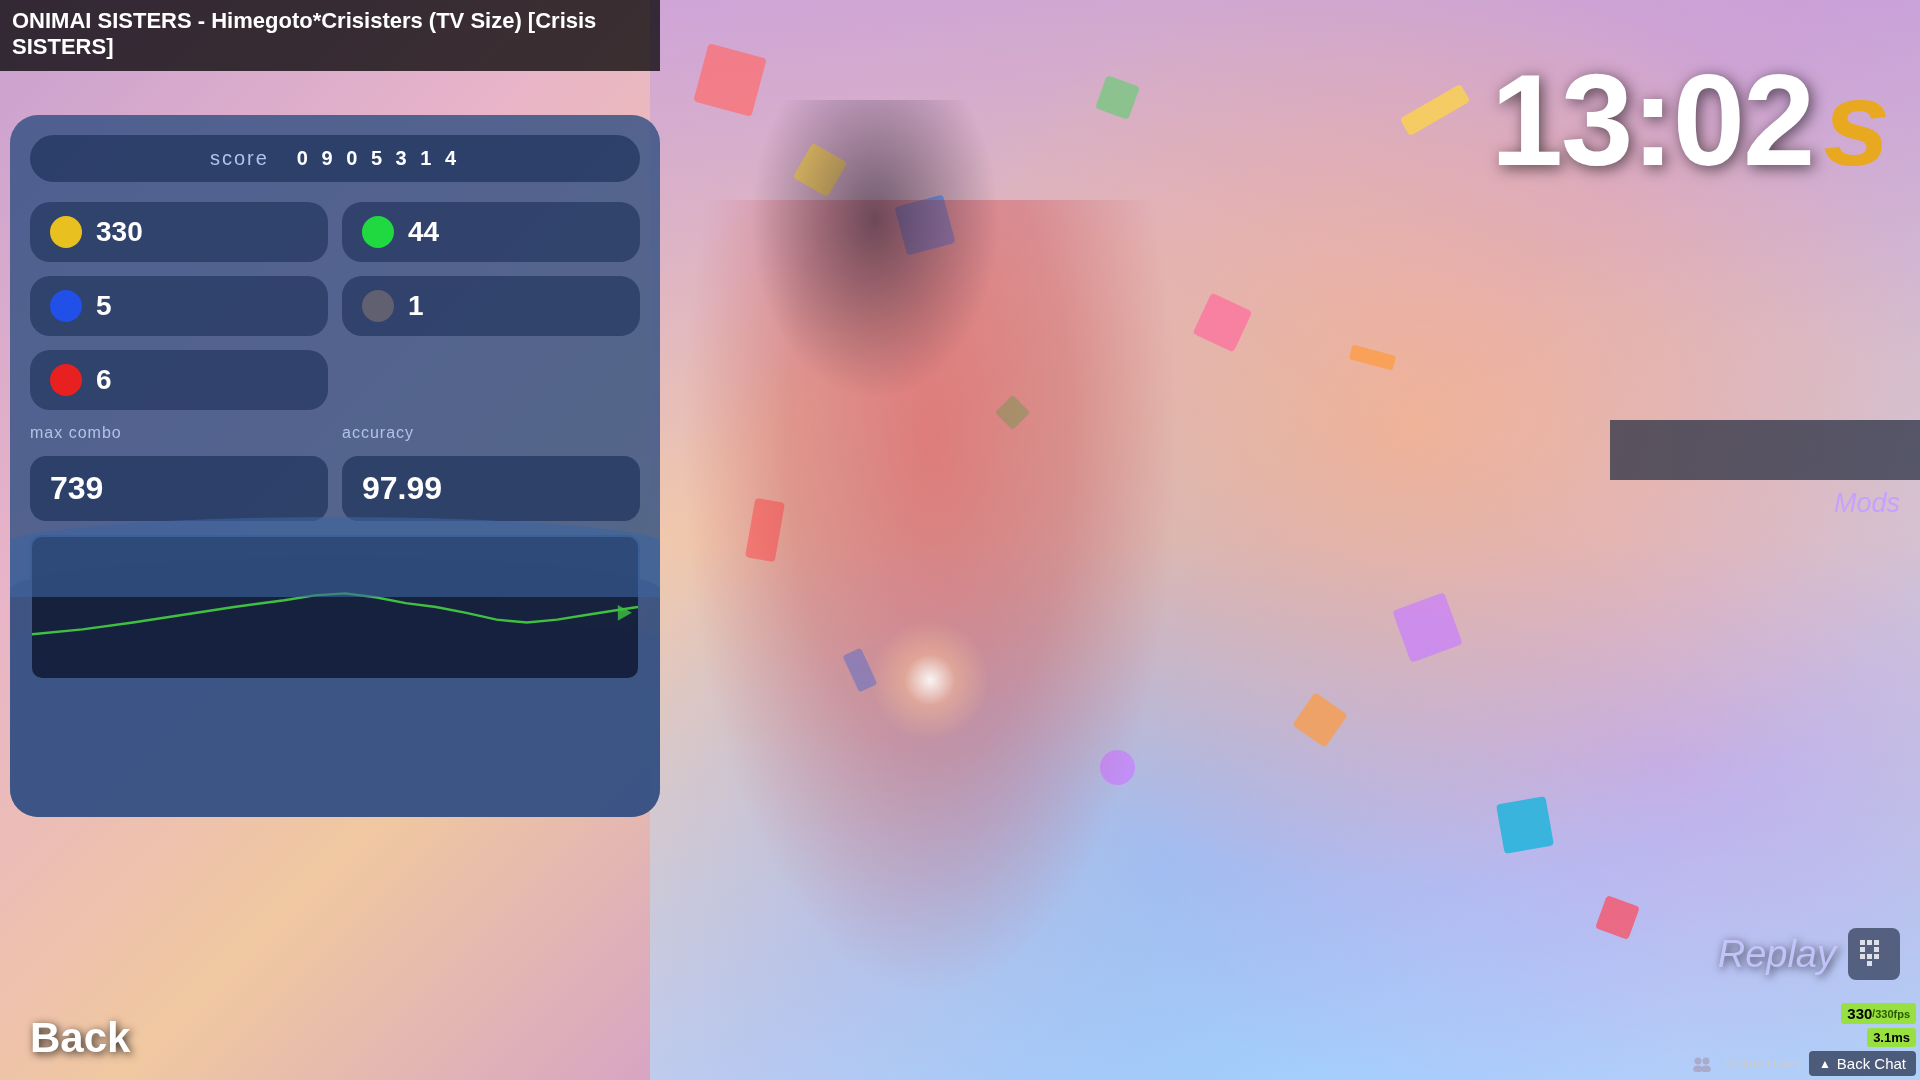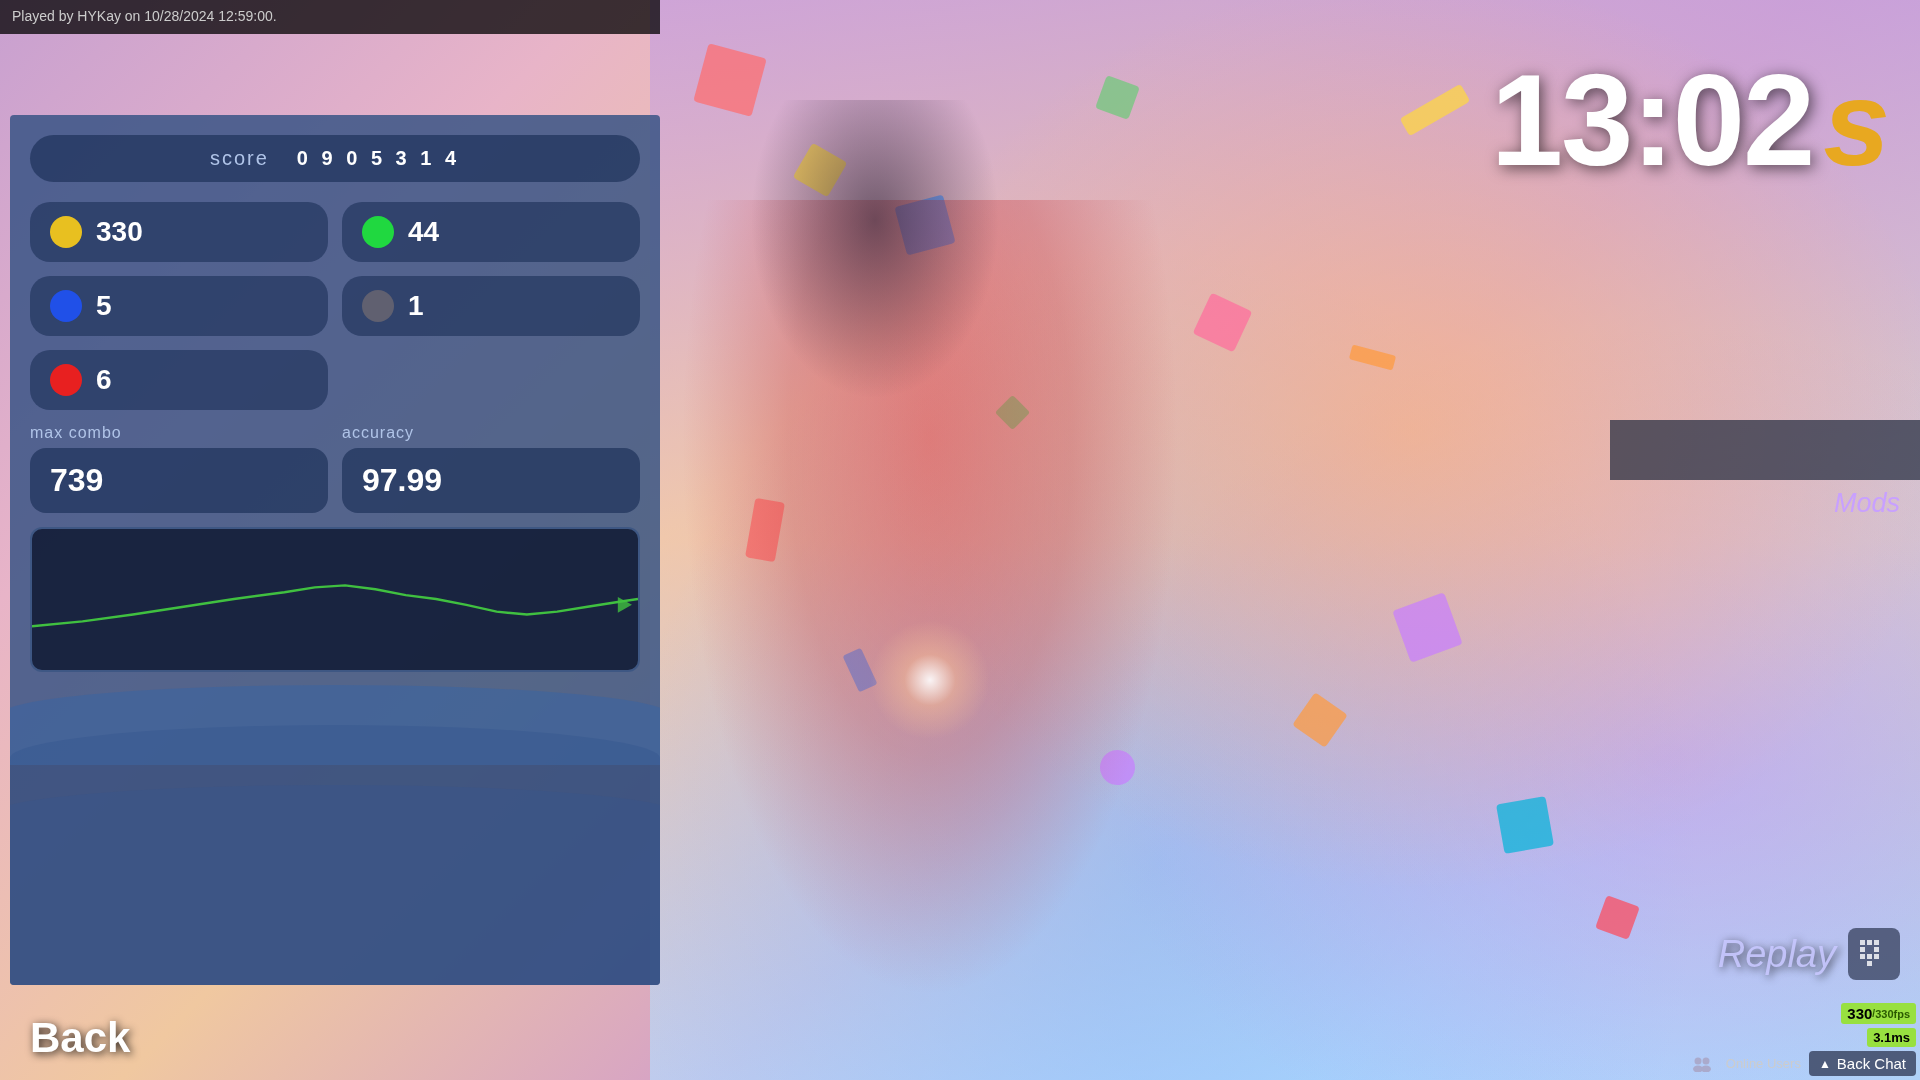--- a/index.html
+++ b/index.html
@@ -66,23 +66,23 @@
       color: #cccccc;
       font-size: 14px;
     }
 
     
     #score-panel {
       position: absolute;
       top: 115px;
       left: 10px;
       width: 650px;
-      height: 870px;
+      height: 702px;
       background: rgba(50, 80, 130, 0.82);
-      border-radius: 4px;
+      border-radius: 28px;
       z-index: 5;
       overflow: hidden;
     }
 
     
     #score-panel::after {
       content: '';
       position: absolute;
       bottom: 220px;
       left: -10px;
@@ -160,21 +160,21 @@
     #bottom-stats {
       display: grid;
       grid-template-columns: 1fr 1fr;
       gap: 14px;
       margin: 14px 20px 14px;
     }
 
     .stat-group {
       display: flex;
       flex-direction: column;
-      gap: 6px;
+      gap: 14px;
     }
 
     .stat-label {
       color: #b0c4e8;
       font-size: 16px;
       letter-spacing: 1px;
     }
 
     .stat-value-box {
       background: rgba(30, 50, 90, 0.7);
@@ -413,21 +413,21 @@
   <div class="rect-deco" style="top:750px;left:1100px;width:35px;height:35px;background:#c77dff;transform:rotate(30deg);border-radius:50%;"></div>
 
   <div style="position:absolute;top:200px;left:680px;width:500px;height:800px;background:radial-gradient(ellipse at 50% 30%, rgba(220,60,60,0.5) 0%, rgba(200,50,50,0.3) 40%, transparent 70%);"></div>
 
   <div class="light-burst" style="top:620px;left:870px;width:120px;height:120px;"></div>
 
   <div style="position:absolute;top:100px;left:750px;width:250px;height:300px;background:radial-gradient(ellipse at 50% 40%, rgba(40,30,50,0.6) 0%, transparent 70%);"></div>
 </div>
 
 <div id="header">
-  <div id="played-info">Played by HYKay on 10/28/2024 12:59:00.</div>
+  <div id="song-title">ONIMAI SISTERS - Himegoto*Crisisters (TV Size) [Crisis SISTERS]</div>
 </div>
 
 <div id="score-panel">
 
   <div style="position:absolute;bottom:0;left:0;right:0;height:260px;background:rgba(45,70,120,0.5);border-radius:60% 60% 0 0 / 40px 40px 0 0;"></div>
   <div style="position:absolute;bottom:0;left:-20px;right:-20px;height:200px;background:rgba(55,85,140,0.4);border-radius:50% 50% 0 0 / 30px 30px 0 0;"></div>
 
   <div id="score-row">
     <span id="score-label">score</span>
     <span id="score-value">0 9 0 5 3 1 4</span>

